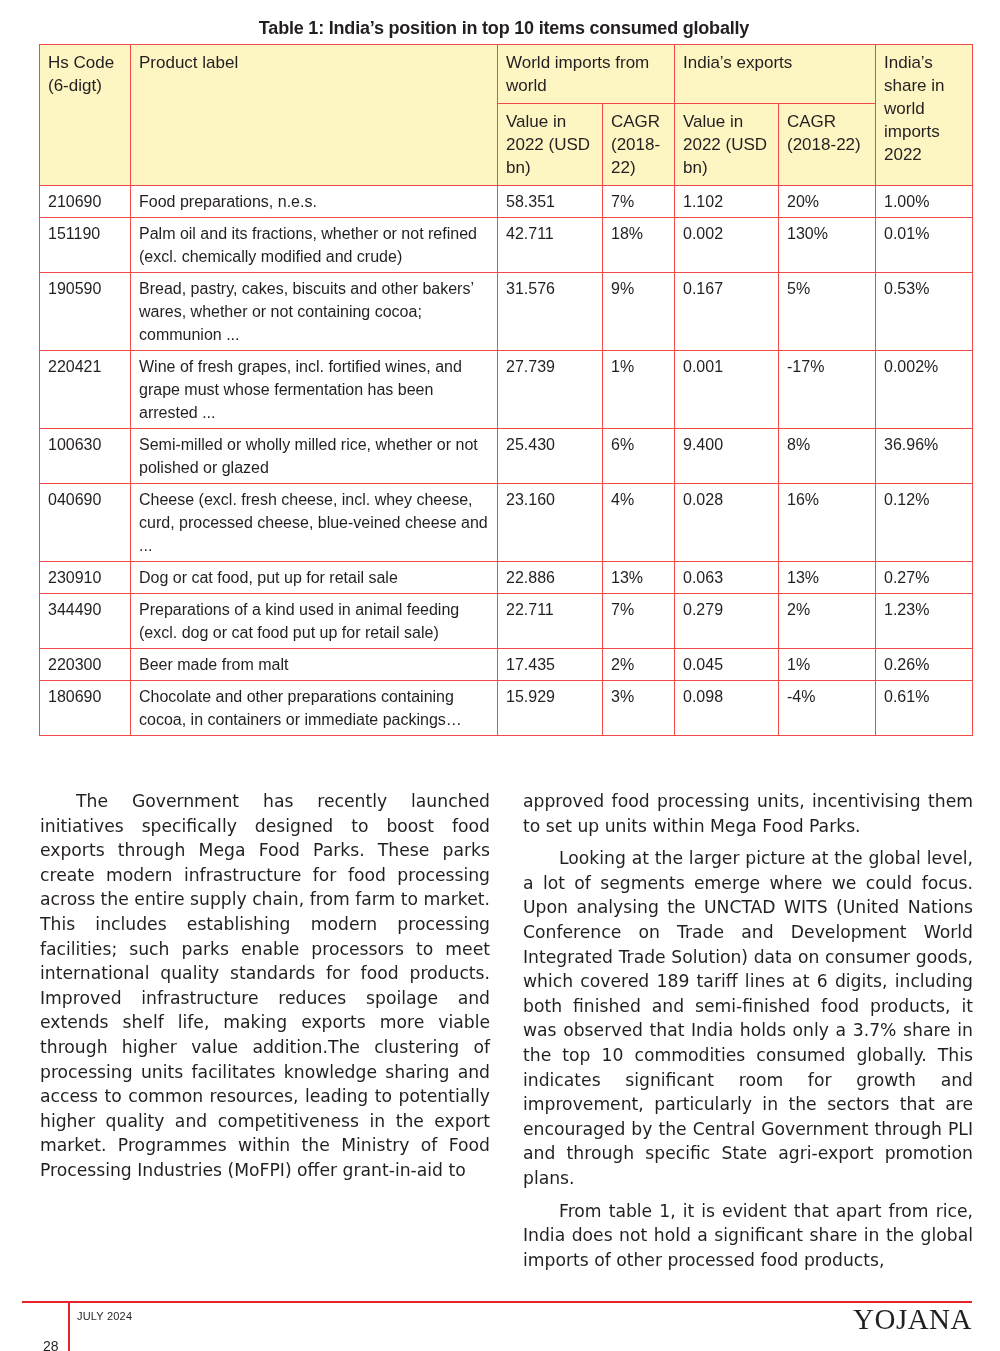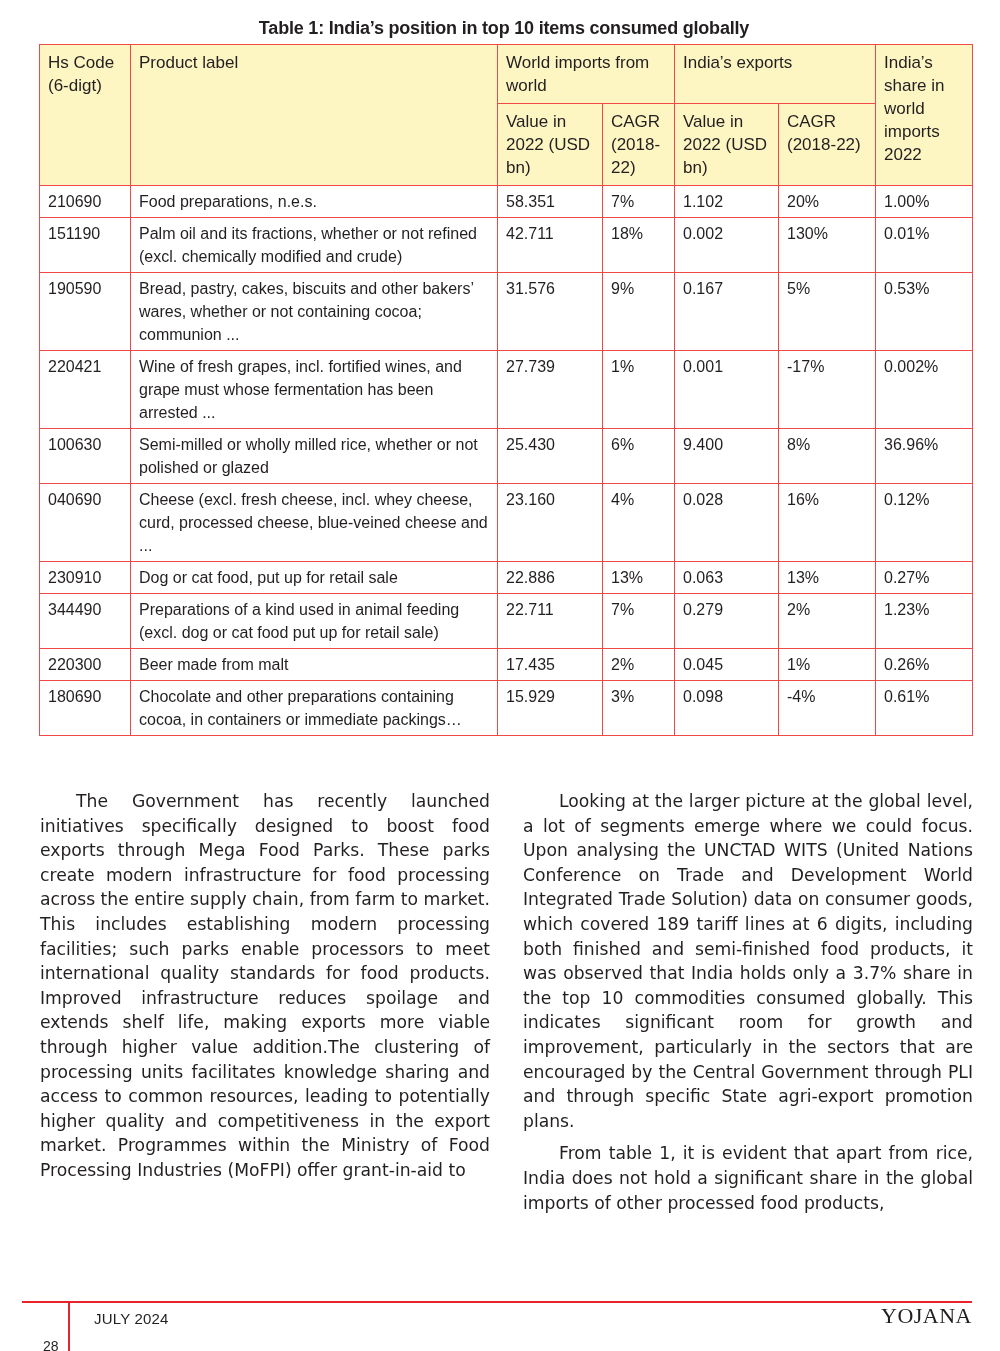--- a/index.html
+++ b/index.html
@@ -19,22 +19,22 @@
   .col-left, .col-right { position: absolute; top: 789px; width: 450px;
                           font-family: "DejaVu Sans", sans-serif; font-size: 17.2px; line-height: 24.6px; color: #231f20; }
   .col-left { left: 40px; }
   .col-right { left: 523px; }
   .col-left p, .col-right p { margin: 0 0 8px 0; text-align: justify; }
   .indent { text-indent: 36px; }
 
   .footer-rule { position: absolute; left: 22px; top: 1301px; width: 950px; height: 2px; background: #e8242a; }
   .footer-vrule { position: absolute; left: 68px; top: 1302px; width: 2px; height: 49px; background: #e8242a; }
   .page-num { position: absolute; left: 43px; top: 1310px; font-family: "Liberation Sans", sans-serif; font-size: 14px; color: #231f20; margin-top: 28px; }
-  .issue-date { position: absolute; left: 94px; top: 1310px; font-family: "Liberation Sans", sans-serif; font-size: 15px; color: #231f20; letter-spacing: 0.2px; }
-  .magazine { position: absolute; right: 28px; top: 1303px; font-family: "Liberation Serif", serif; font-size: 22px; color: #231f20; letter-spacing: 0.5px; }
+  .issue-date { position: absolute; left: 77px; top: 1310px; font-family: "Liberation Sans", sans-serif; font-size: 11px; color: #231f20; letter-spacing: 0.2px; }
+  .magazine { position: absolute; right: 28px; top: 1303px; font-family: "Liberation Serif", serif; font-size: 29px; color: #231f20; letter-spacing: 0.5px; }
 </style>
 </head>
 <body>
 
 <div class="table-title">Table 1:  India’s position in top 10 items consumed globally</div>
 
 <table class="data">
   <colgroup>
     <col style="width:91px">
     <col style="width:367px">
@@ -151,20 +151,21 @@
         <td>0.61%</td>
       </tr>
     </tbody>
 </table>
 
 <div class="col-left">
   <p class="indent">The Government has recently launched initiatives specifically designed to boost food exports through  Mega Food Parks. These parks create modern infrastructure for food processing across the entire supply chain, from farm to market. This includes establishing modern processing facilities; such parks enable processors to meet international quality standards for food products. Improved infrastructure reduces spoilage and extends shelf life, making exports more viable through higher value addition.The clustering of processing units facilitates knowledge sharing and access to common resources, leading to potentially higher quality and competitiveness in the export market. Programmes within the Ministry of Food Processing Industries (MoFPI) offer grant-in-aid to</p>
 </div>
 
 <div class="col-right">
+  <p>approved food processing units, incentivising them to set up units within Mega Food Parks.</p>
   <p class="indent">Looking at the larger picture at the global level, a lot of segments emerge where we could focus. Upon analysing the UNCTAD WITS (United Nations Conference on Trade and Development World Integrated Trade Solution) data on consumer goods, which covered 189 tariff lines at 6 digits, including both finished and semi-finished food products, it was observed that India holds only a 3.7% share in the top 10 commodities consumed globally. This indicates significant room for growth and improvement, particularly in the sectors that are encouraged by the Central Government through PLI and through specific State agri-export promotion plans.</p>
   <p class="indent">From table 1, it is evident that apart from rice, India does not hold a significant share in the global imports of other processed food products,</p>
 </div>
 
 <div class="footer-rule"></div>
 <div class="footer-vrule"></div>
 <div class="page-num">28</div>
 <div class="issue-date">JULY 2024</div>
 <div class="magazine">YOJANA</div>
 

